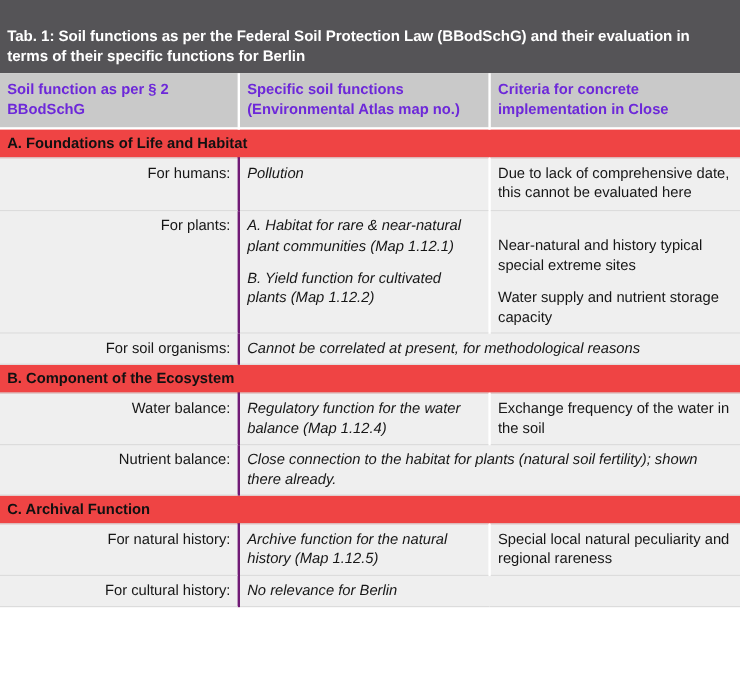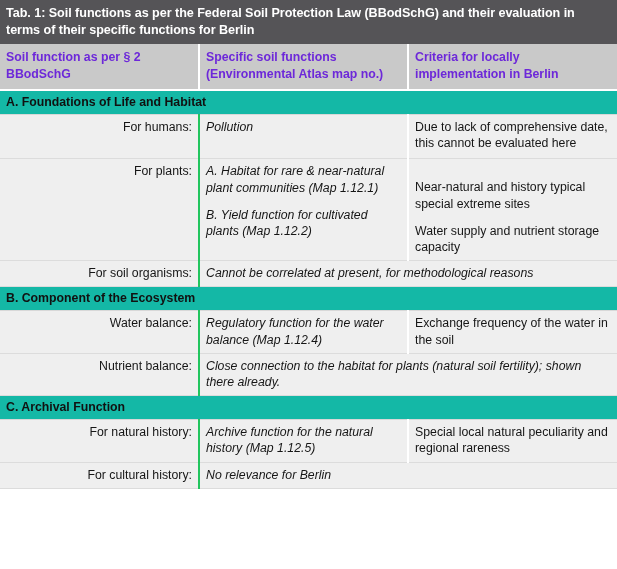--- a/index.html
+++ b/index.html
@@ -30,21 +30,21 @@
   col.c2 { width: 209px; }
   col.c3 { width: 209px; }
 
   
   tr.title-row td {
     background: #555457;
     color: #ffffff;
     font-weight: bold;
     font-size: 12.6px;
     line-height: 16.5px;
-    padding: 5px 6px 6px 6px;
+    padding: 22px 6px 6px 6px;
     border: none;
     vertical-align: top;
     letter-spacing: -0.05px;
   }
 
   
   tr.colhead-row td {
     background: #c9c9c9;
     color: #6d28d9;
     font-weight: bold;
@@ -52,21 +52,21 @@
     line-height: 16.5px;
     padding: 5px 6px 7px 6px;
     vertical-align: top;
     border-right: 2px solid #ffffff;
     border-bottom: 2px solid #ffffff;
   }
   tr.colhead-row td:last-child { border-right: none; }
 
   
   tr.section-row td {
-    background: #14b8a6;
+    background: #ef4444;
     color: #111111;
     font-weight: bold;
     font-size: 12.3px;
     line-height: 16px;
     padding: 3px 6px 4px 6px;
     border-bottom: 1px solid #d8d8d8;
     vertical-align: top;
   }
 
   
@@ -74,21 +74,21 @@
     background: #efefef;
     color: #161616;
     font-size: 12.3px;
     line-height: 16.2px;
     padding: 4px 6px 5px 6px;
     vertical-align: top;
     border-bottom: 1px solid #dcdcdc;
   }
   td.col-label {
     text-align: right;
-    border-right: 2px solid #22c55e;
+    border-right: 2px solid #701a75;
     padding-right: 5px;
   }
   td.col-spec {
     border-right: 2px solid #ffffff;
     font-style: italic;
   }
   td.col-spec.span-wide {
     border-right: none;
   }
   td.col-crit {
@@ -109,21 +109,21 @@
     </colgroup>
     <tbody>
 
       <tr class="title-row">
         <td colspan="3">Tab. 1: Soil functions as per the Federal Soil Protection Law (BBodSchG) and their evaluation in terms of their specific functions for Berlin</td>
       </tr>
 
       <tr class="colhead-row">
         <td class="col-label-head">Soil function as per § 2 BBodSchG</td>
         <td>Specific soil functions (Environmental Atlas map no.)</td>
-        <td>Criteria for locally implementation in Berlin</td>
+        <td>Criteria for concrete implementation in Close</td>
       </tr>
 
       <tr class="section-row">
         <td colspan="3">A. Foundations of Life and Habitat</td>
       </tr>
 
       <tr class="data-row tall">
         <td class="col-label">For humans:</td>
         <td class="col-spec">Pollution</td>
         <td class="col-crit">Due to lack of comprehensive date, this cannot be evaluated here</td>

